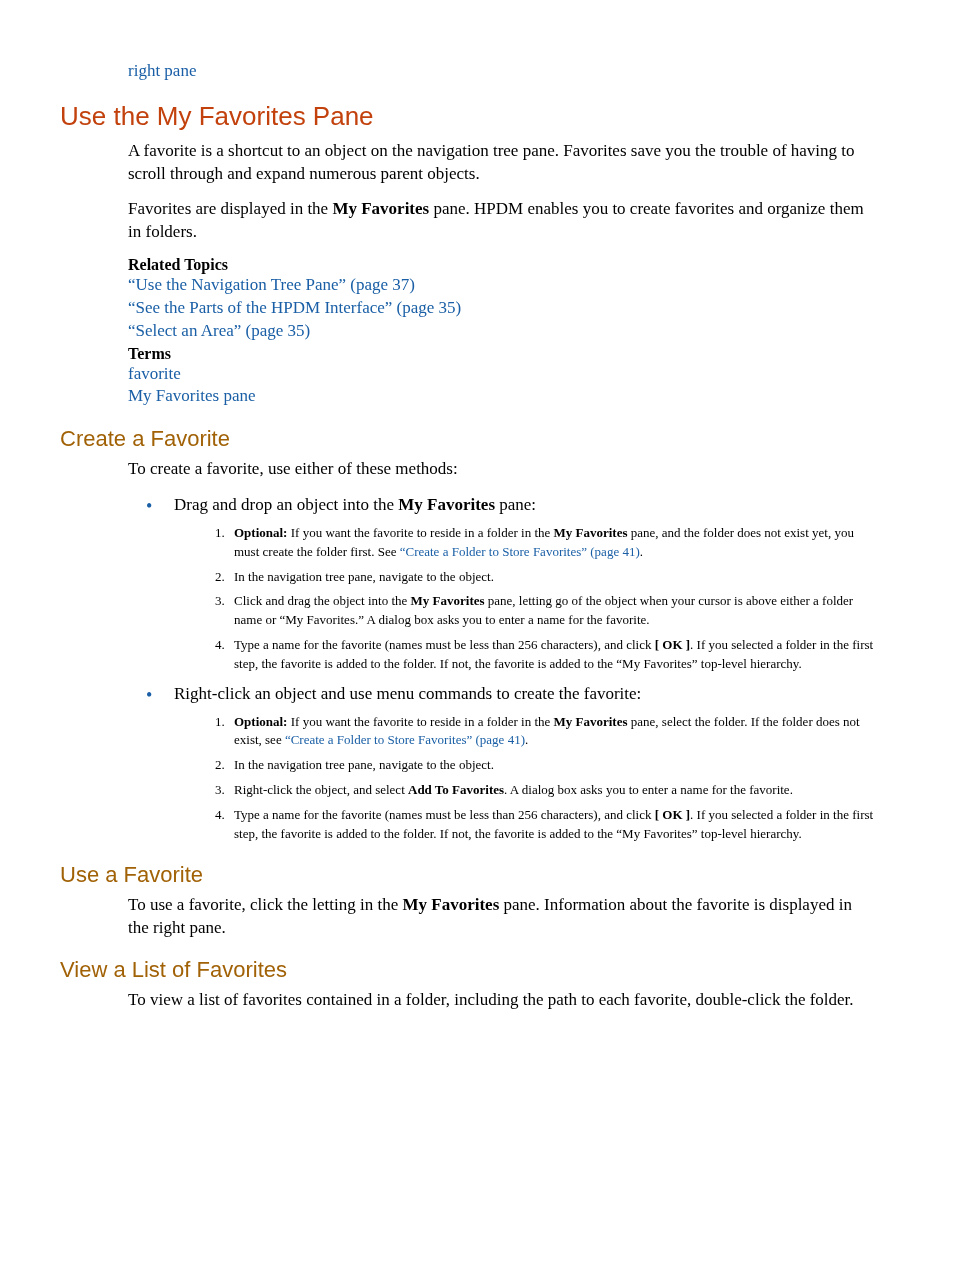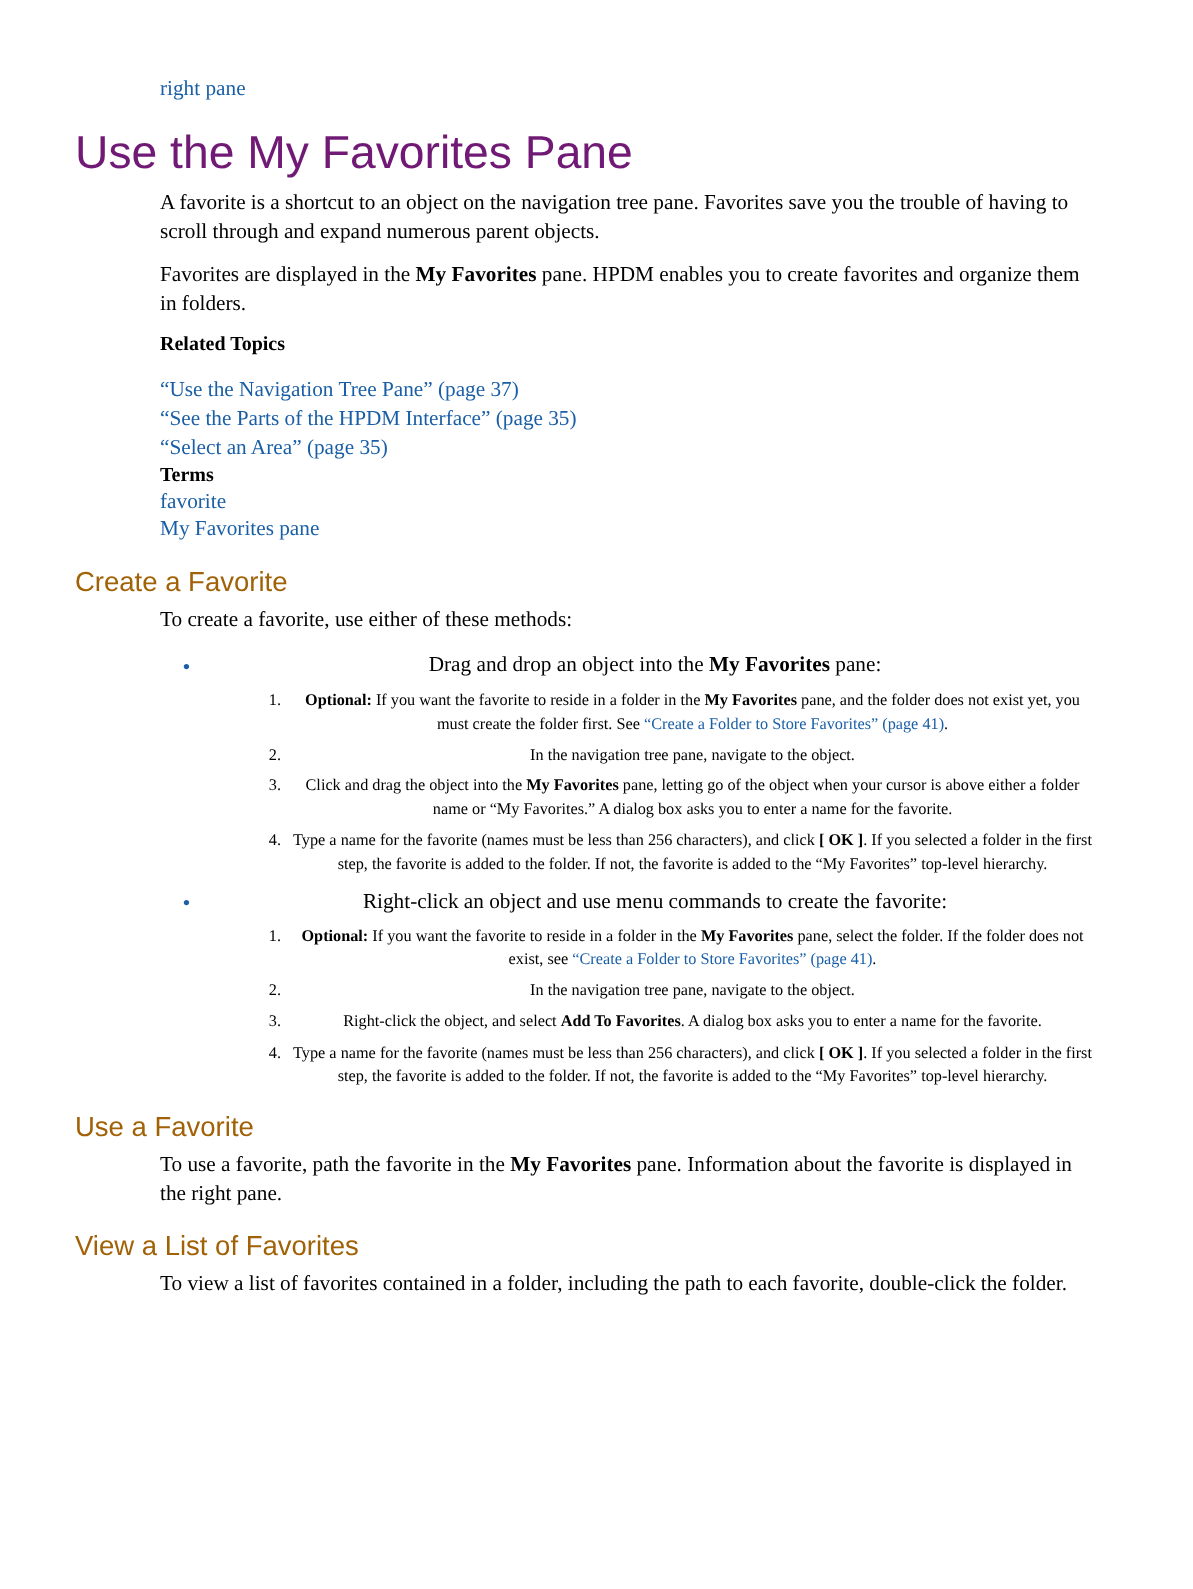--- a/index.html
+++ b/index.html
@@ -23,42 +23,41 @@
     font-size: 17px;
     line-height: 1.35;
   }
   .link {
     color: #1a5fa6;
     font-family: Liberation Serif, serif;
   }
   h1.section {
     font-family: "Trebuchet MS", "Segoe UI", Arial, sans-serif;
     font-weight: 400;
-    color: #701a75;
-    font-size: 37px;
+    color: #c2410c;
+    font-size: 26px;
     margin: 18px 0 8px 0;
   }
   h2.subsection {
     font-family: "Trebuchet MS", "Segoe UI", Arial, sans-serif;
     font-weight: 400;
     color: #a16207;
     font-size: 22px;
     margin: 18px 0 6px 0;
   }
   p.body {
     font-size: 17px;
     line-height: 1.35;
     margin: 6px 0 12px 0;
   }
   .bold { font-weight: 700; }
   ul.bullet {
     list-style: none;
     padding: 0;
     margin: 0;
-    text-align: center;
   }
   ul.bullet > li {
     position: relative;
     padding-left: 28px;
     margin-left: 18px;
     font-size: 17px;
     line-height: 1.45;
     margin-bottom: 6px;
   }
   ul.bullet > li::before {
@@ -90,21 +89,21 @@
   </div>
 
   <h1 class="section">Use the My Favorites Pane</h1>
 
   <div class="indent-block">
     <p class="body">A favorite is a shortcut to an object on the navigation tree pane. Favorites save you the trouble of having to scroll through and expand numerous parent objects.</p>
     <p class="body">
       <span>Favorites are displayed in the </span><span class="bold">My Favorites</span><span> pane. HPDM enables you to create favorites and organize them in folders.</span>
     </p>
 
-    <div class="body" style="margin:4px 0 16px 0;font-family:Liberation Serif, serif;">
+    <div class="body" style="margin:4px 0 0 0;font-family:Liberation Serif, serif;">
       <span class="bold">Related Topics</span>
     </div>
     <div class="term-line link">“Use the Navigation Tree Pane” (page 37)</div>
     <div class="term-line link">“See the Parts of the HPDM Interface” (page 35)</div>
     <div class="term-line link">“Select an Area” (page 35)</div>
 
     <div class="body" style="margin:2px 0 0 0;">
       <span class="bold">Terms</span>
     </div>
     <div class="term-line link">favorite</div>
@@ -147,21 +146,21 @@
             <span>Type a name for the favorite (names must be less than 256 characters), and click </span><span class="bold">[ OK ]</span><span>. If you selected a folder in the first step, the favorite is added to the folder. If not, the favorite is added to the “My Favorites” top-level hierarchy.</span>
           </li>
         </ol>
       </li>
     </ul>
   </div>
 
   <h2 class="subsection">Use a Favorite</h2>
   <div class="indent-block">
     <p class="body">
-      <span>To use a favorite, path the favorite in the </span><span class="bold">My Favorites</span><span> pane. Information about the favorite is displayed in the right pane.</span>
+      <span>To use a favorite, click the letting in the </span><span class="bold">My Favorites</span><span> pane. Information about the favorite is displayed in the right pane.</span>
     </p>
   </div>
 
   <h2 class="subsection">View a List of Favorites</h2>
   <div class="indent-block">
     <p class="body">To view a list of favorites contained in a folder, including the path to each favorite, double-click the folder.</p>
   </div>
 
 </div>
 

